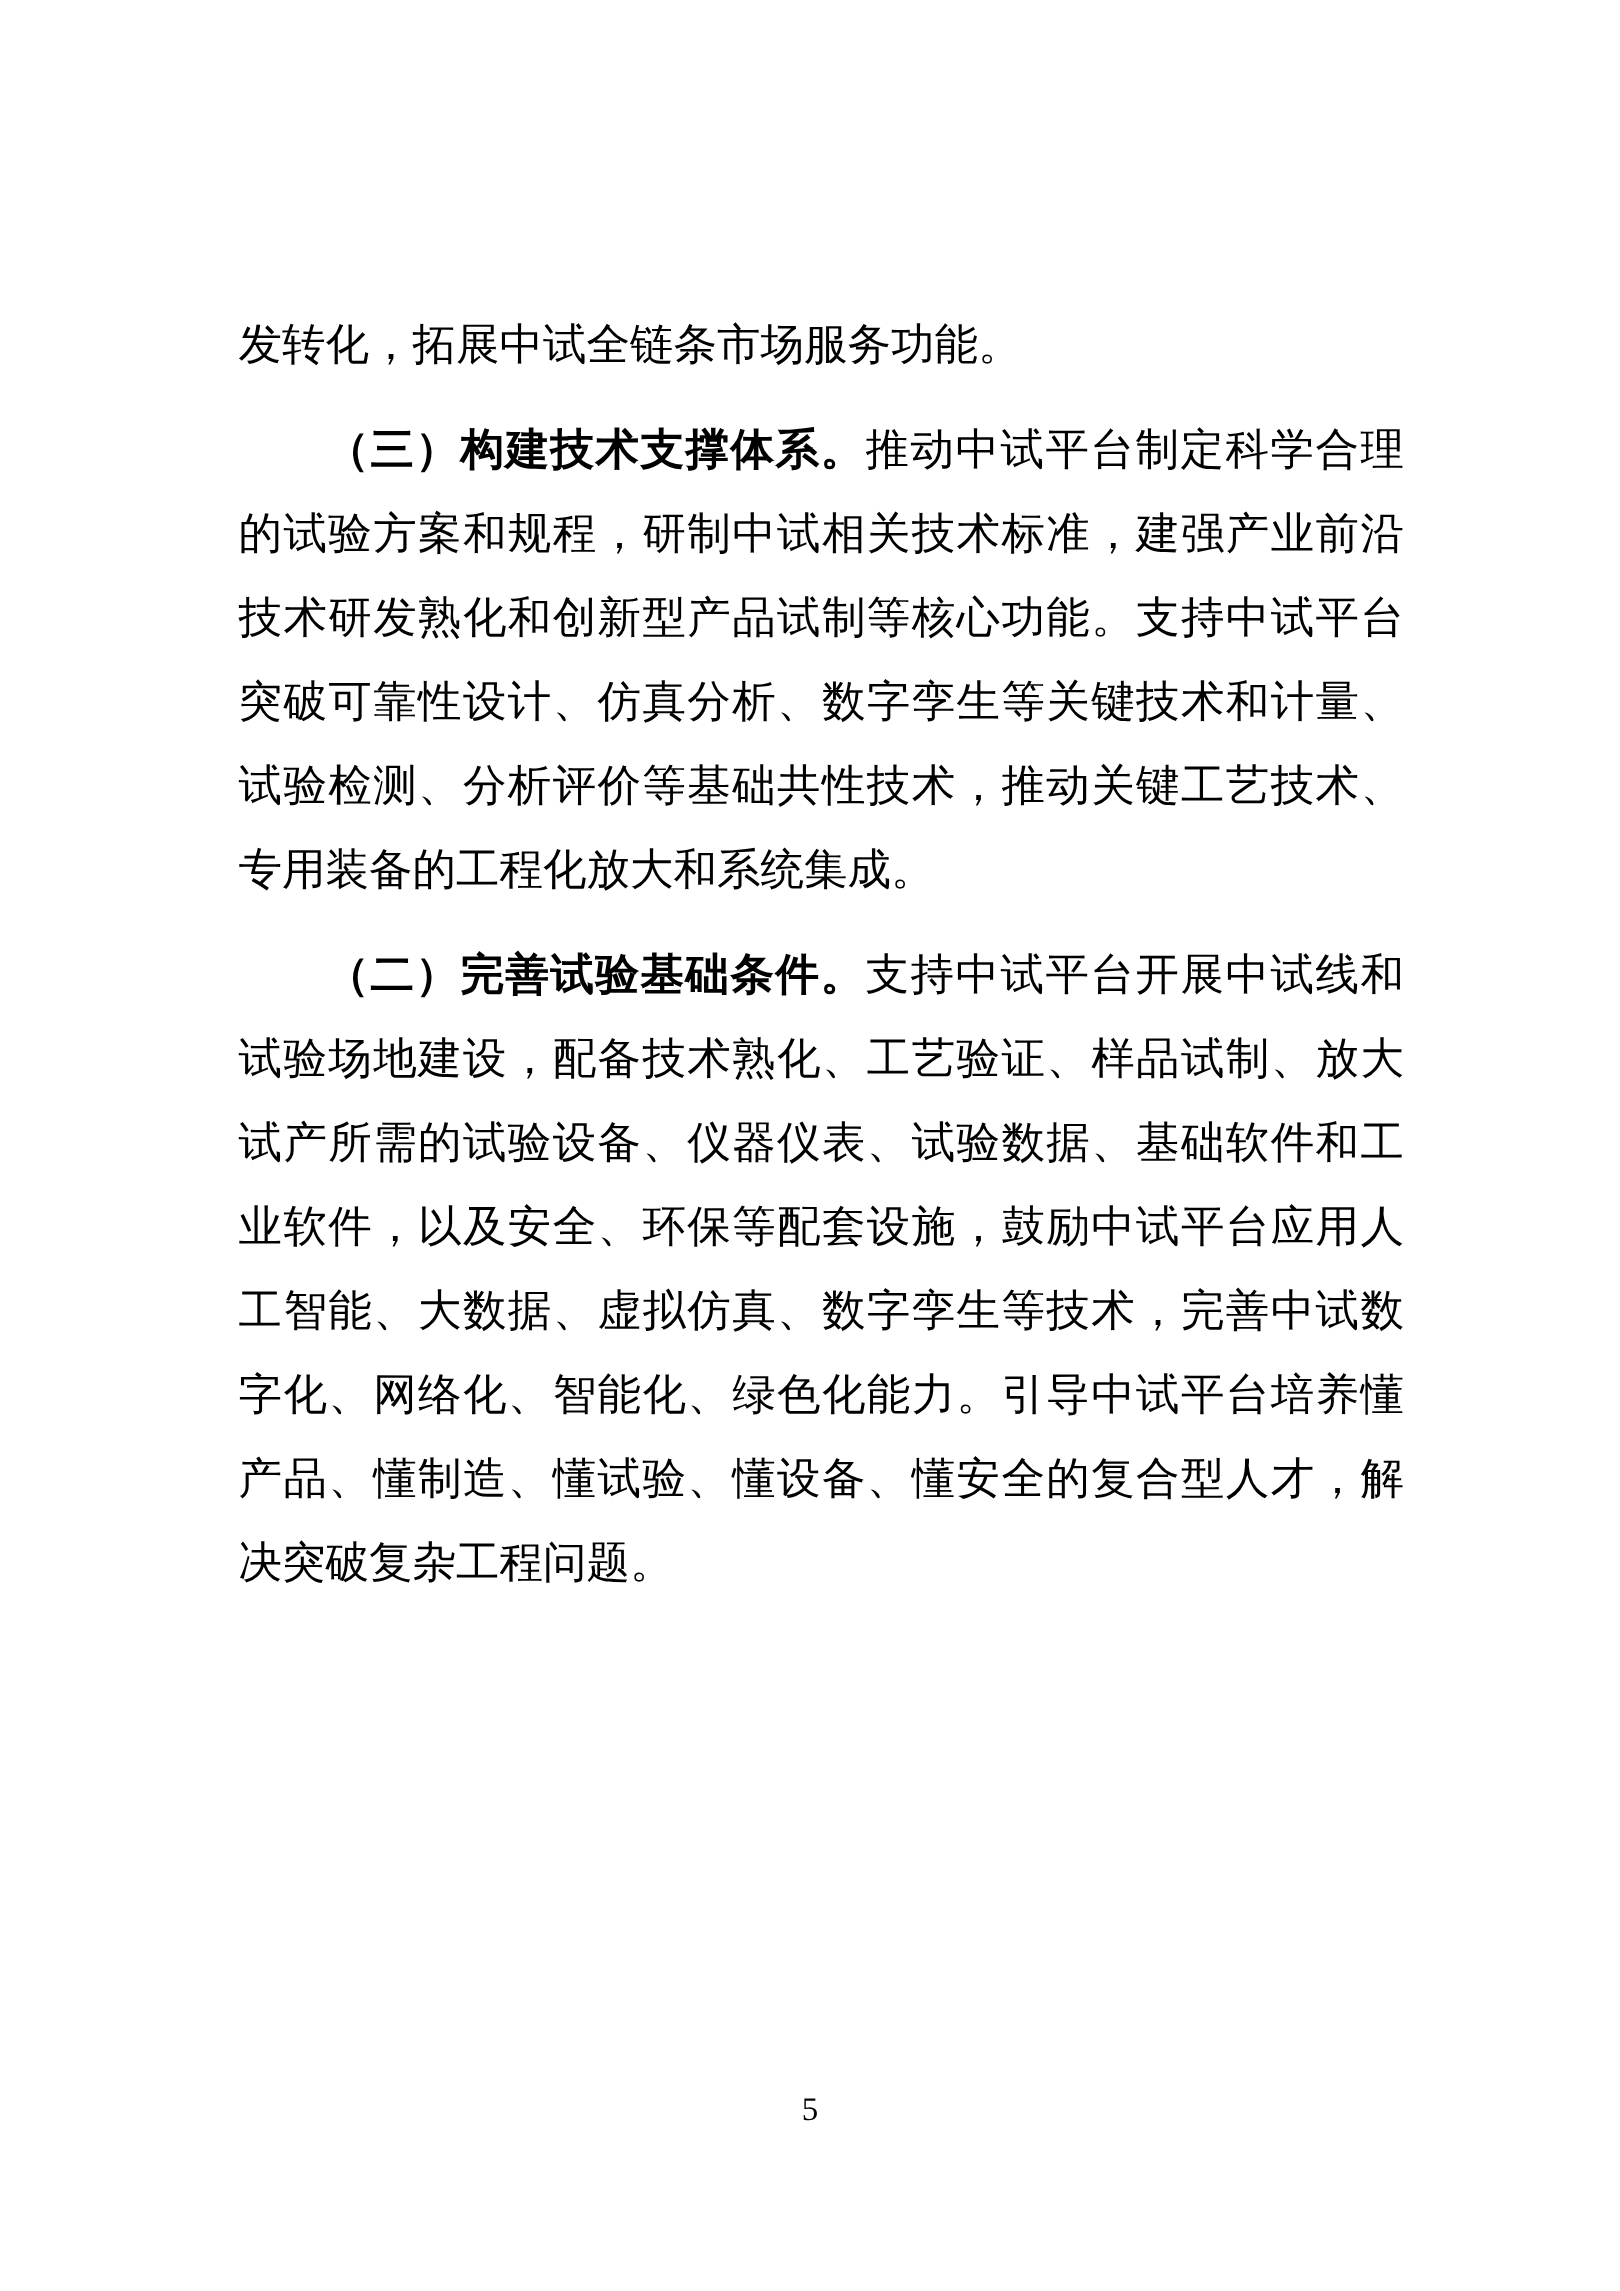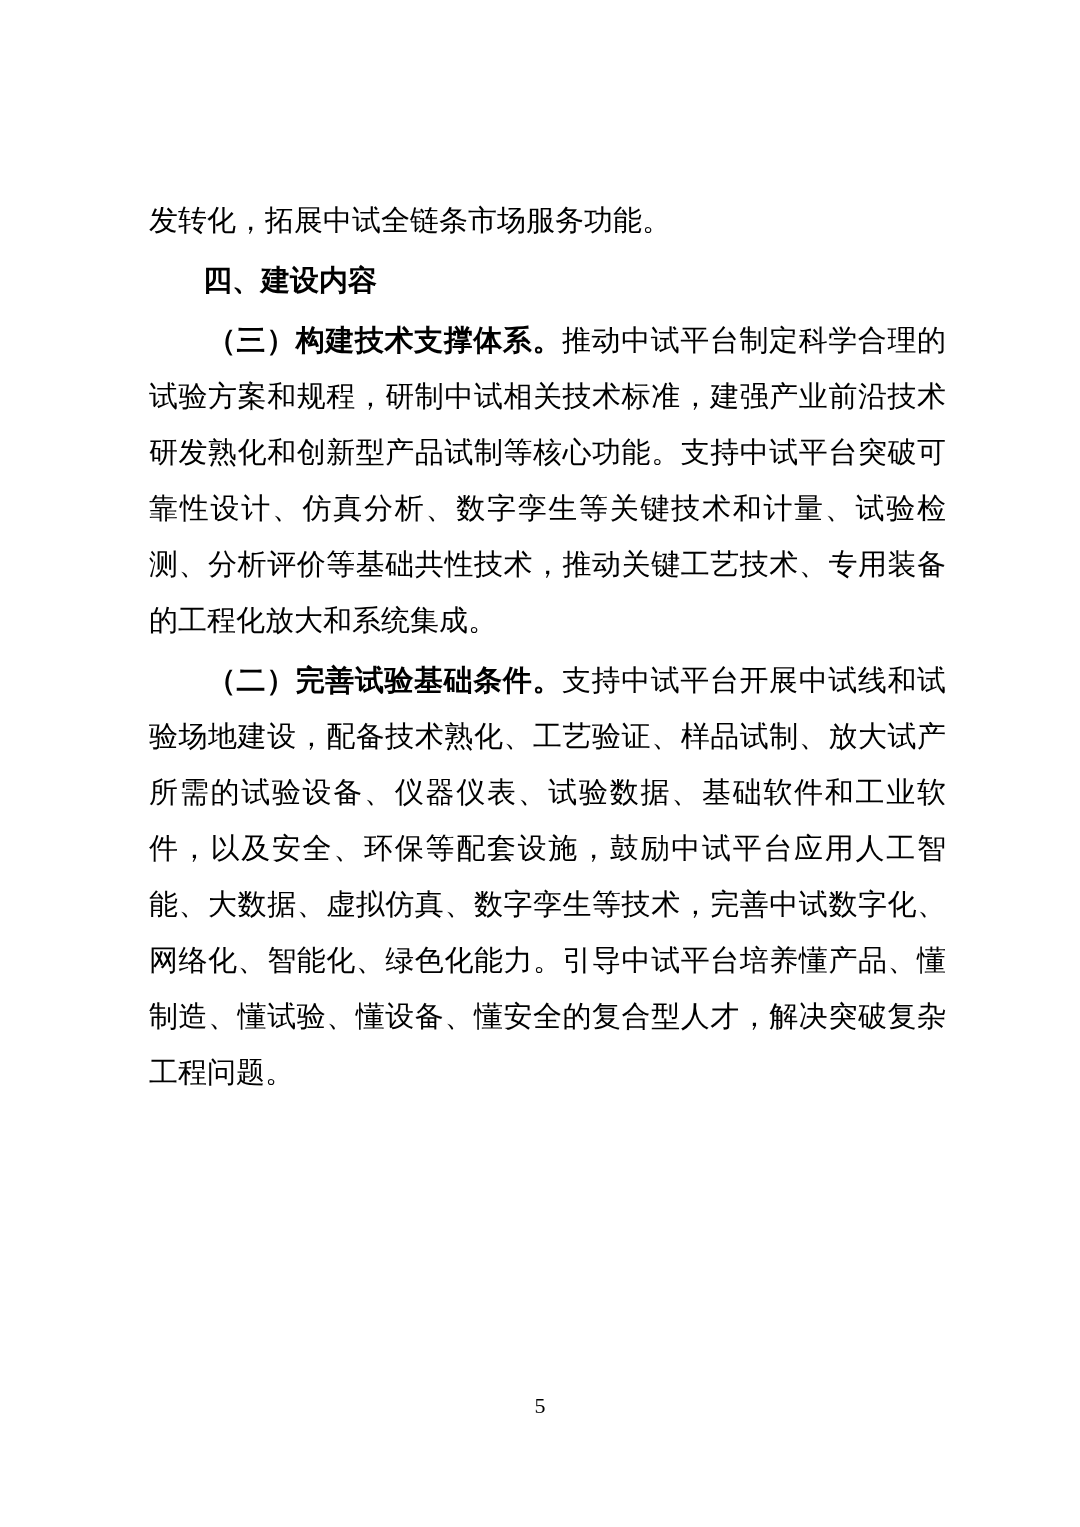--- a/index.html
+++ b/index.html
@@ -25,21 +25,21 @@
     position: absolute;
     left: 145px;
     top: 188px;
     width: 805px;
     font-size: 29px;
     line-height: 56px;
     text-align: justify;
     text-justify: inter-character;
   }
   .para {
-    margin: 4px;
+    margin: 14px;
     padding: 0;
     text-indent: 2em;
   }
   .para.no-indent {
     text-indent: 0;
   }
   .section-heading {
     margin: 0;
     padding: 0;
     font-size: 29px;
@@ -65,21 +65,20 @@
   }
 </style>
 </head>
 <body>
 
 <div class="page">
   <div class="content">
 
     <p class="para no-indent">发转化，拓展中试全链条市场服务功能。</p>
 
-    <h2 class="section-heading">四、建设内容</h2>
 
 
     <p class="para"><span class="lead">（三）构建技术支撑体系。</span><span>推动中试平台制定科学合理的试验方案和规程，研制中试相关技术标准，建强产业前沿技术研发熟化和创新型产品试制等核心功能。支持中试平台突破可靠性设计、仿真分析、数字孪生等关键技术和计量、试验检测、分析评价等基础共性技术，推动关键工艺技术、专用装备的工程化放大和系统集成。</span></p>
 
     <p class="para"><span class="lead">（二）完善试验基础条件。</span><span>支持中试平台开展中试线和试验场地建设，配备技术熟化、工艺验证、样品试制、放大试产所需的试验设备、仪器仪表、试验数据、基础软件和工业软件，以及安全、环保等配套设施，鼓励中试平台应用人工智能、大数据、虚拟仿真、数字孪生等技术，完善中试数字化、网络化、智能化、绿色化能力。引导中试平台培养懂产品、懂制造、懂试验、懂设备、懂安全的复合型人才，解决突破复杂工程问题。</span></p>
 
   </div>
 
   <div class="page-number">5</div>
 </div>

